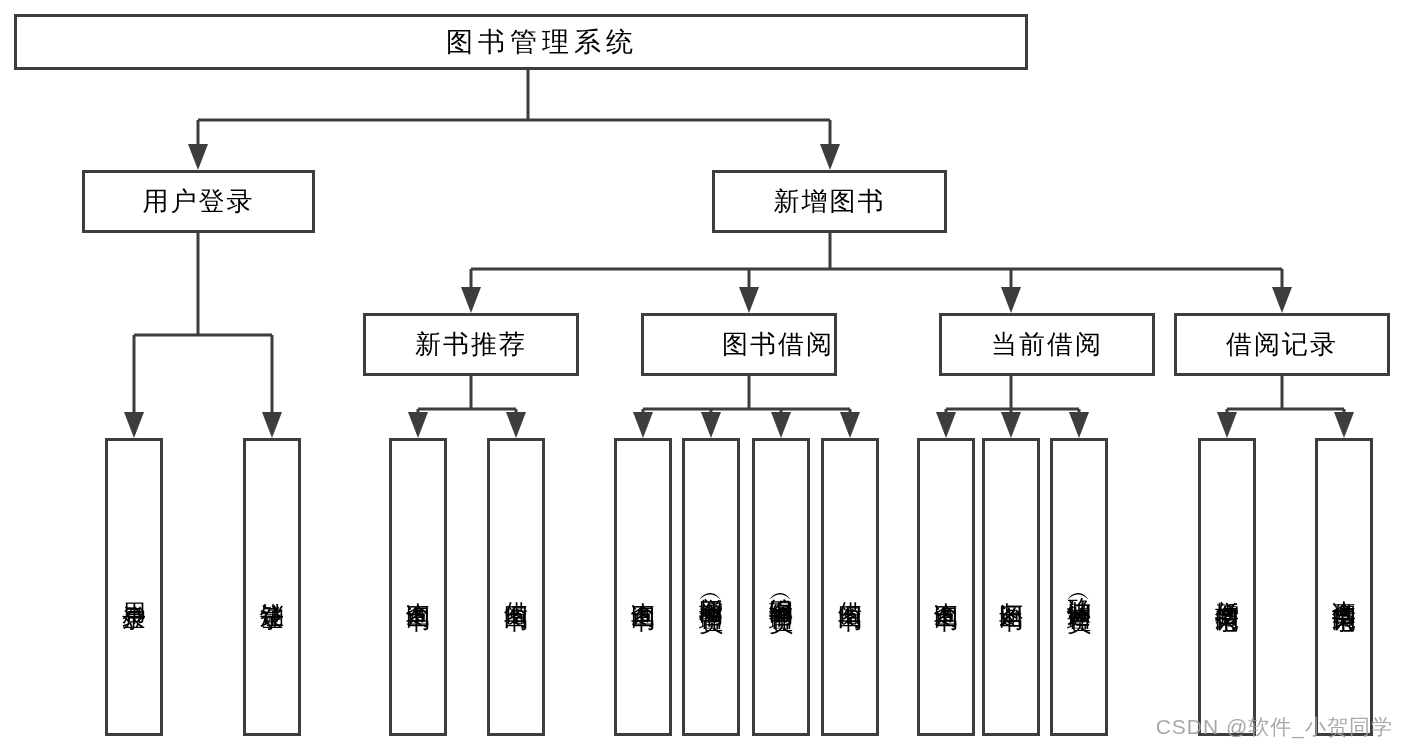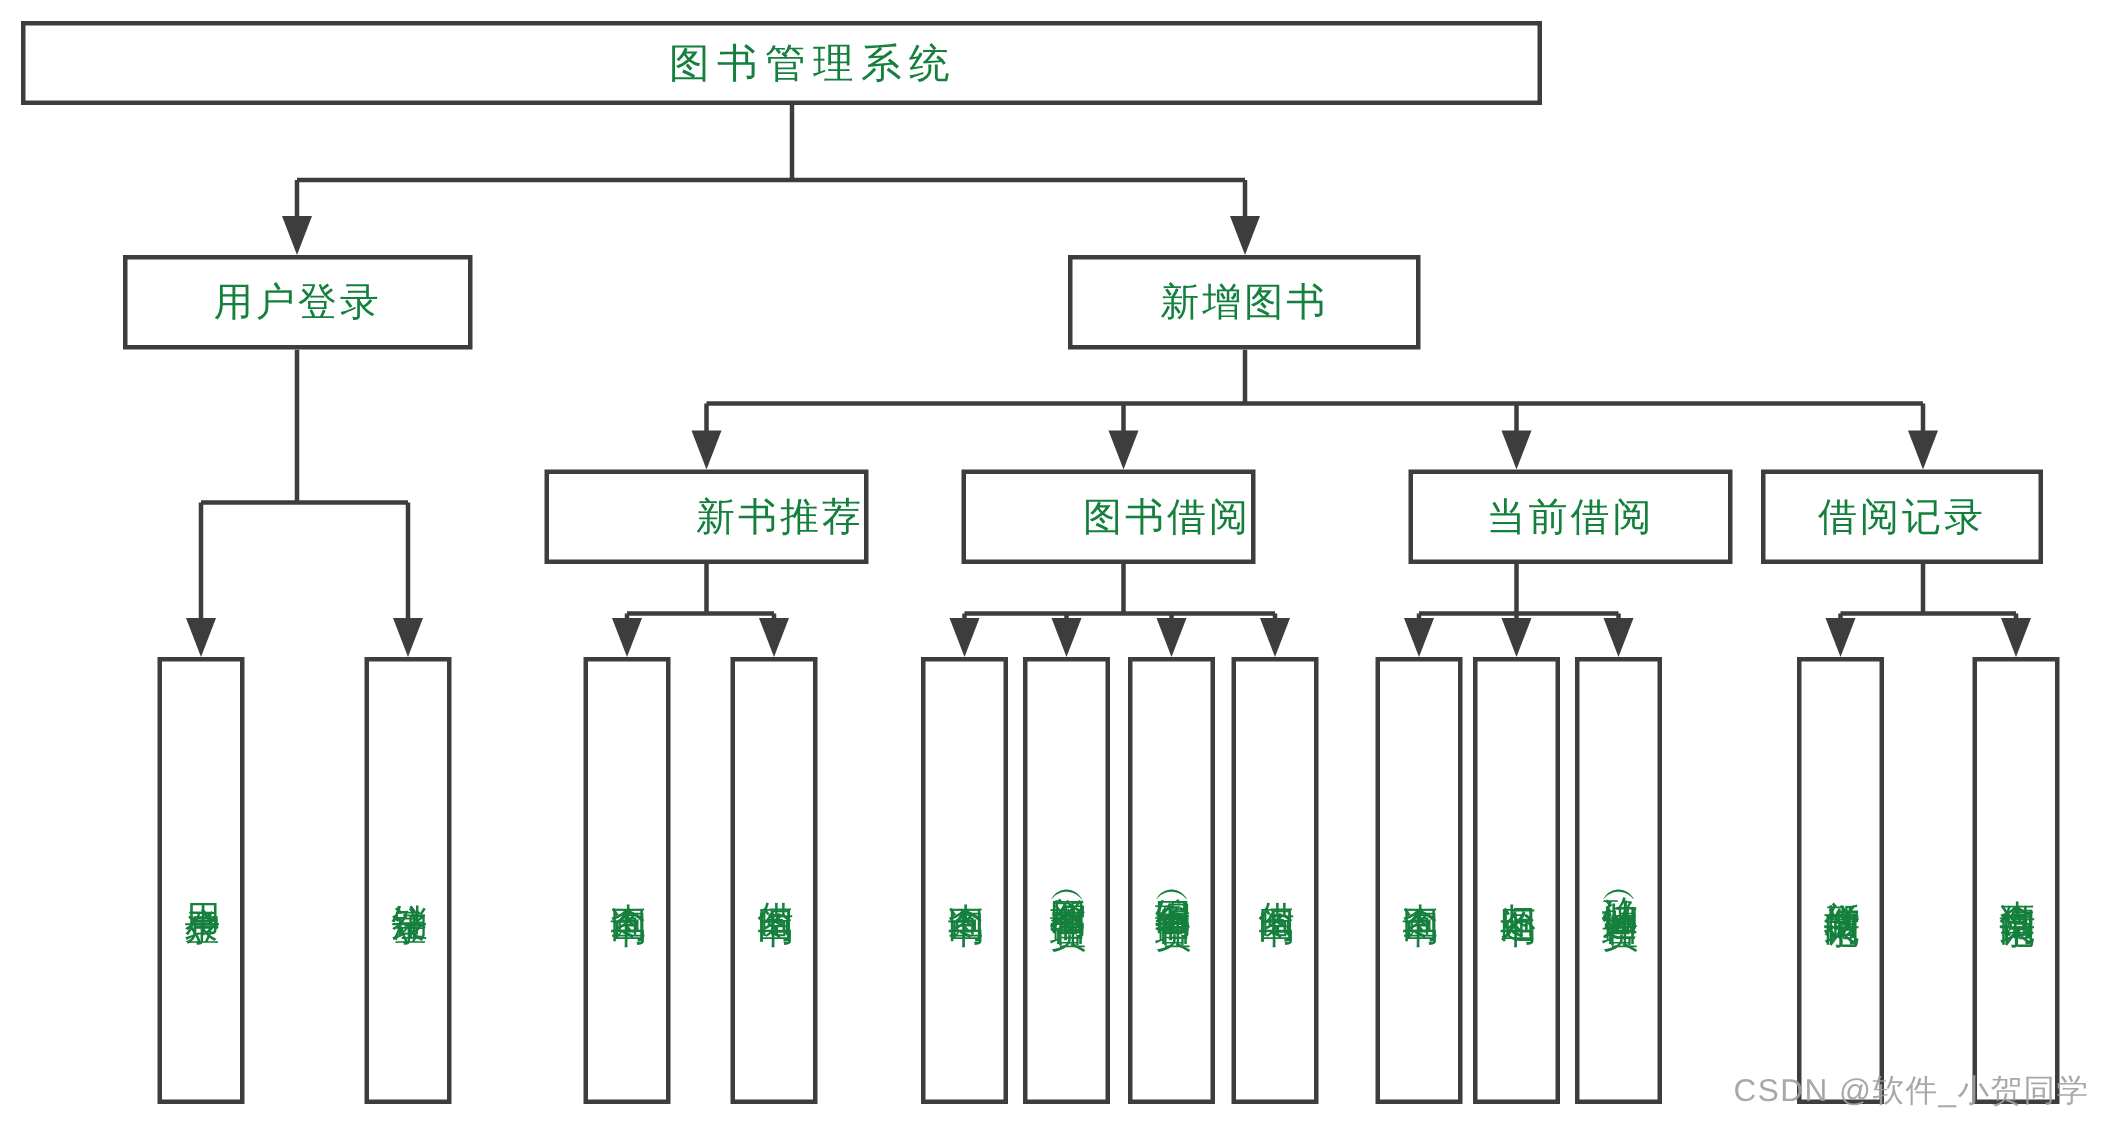--- a/index.html
+++ b/index.html
@@ -28,21 +28,21 @@
     display: block;
   }
   .node {
     position: absolute;
     box-sizing: border-box;
     background: #ffffff;
     border: 3px solid #3d3d3d;
     display: flex;
     align-items: center;
     justify-content: center;
-    color: #15803d;
+    color: #000000;
   }
   .hnode {
     font-size: 26px;
     letter-spacing: 2px;
     white-space: nowrap;
   }
   .vnode {
     font-size: 24px;
     letter-spacing: 2px;
     line-height: 1;
@@ -50,24 +50,24 @@
   .vnode .vlabel {
     writing-mode: vertical-rl;
     text-orientation: mixed;
     white-space: nowrap;
   }
   
   #node-root            { left: 14px;  top: 14px;  width: 1014px; height: 56px; font-size: 27px; letter-spacing: 5px; }
   #node-root .hlabel    { position: relative; left: 21px; }
   #node-user-login-group{ left: 82px;  top: 170px; width: 233px; height: 63px; }
   #node-book-mgmt       { left: 712px; top: 170px; width: 235px; height: 63px; }
-  #node-new-book-rec    { left: 363px; top: 313px; width: 216px; height: 63px; justify-content: flex-end; }
+  #node-new-book-rec    { left: 363px; top: 313px; width: 216px; height: 63px; }
   #node-book-borrow     { left: 641px; top: 313px; width: 196px; height: 63px; justify-content: flex-end; }
   #node-current-borrow  { left: 939px; top: 313px; width: 216px; height: 63px; }
-  #node-borrow-records  { left: 1174px;top: 313px; width: 188px; height: 63px; }
+  #node-borrow-records  { left: 1174px;top: 313px; width: 216px; height: 63px; }
   
   .vnode { top: 438px; width: 58px; height: 298px; }
   #node-user-login        { left: 105px; }
   #node-logout            { left: 243px; }
   #node-rec-query-book    { left: 389px; }
   #node-rec-borrow-book   { left: 487px; }
   #node-bb-query-book     { left: 614px; }
   #node-bb-add-book       { left: 682px; }
   #node-bb-edit-book      { left: 752px; }
   #node-bb-borrow-book    { left: 821px; }

